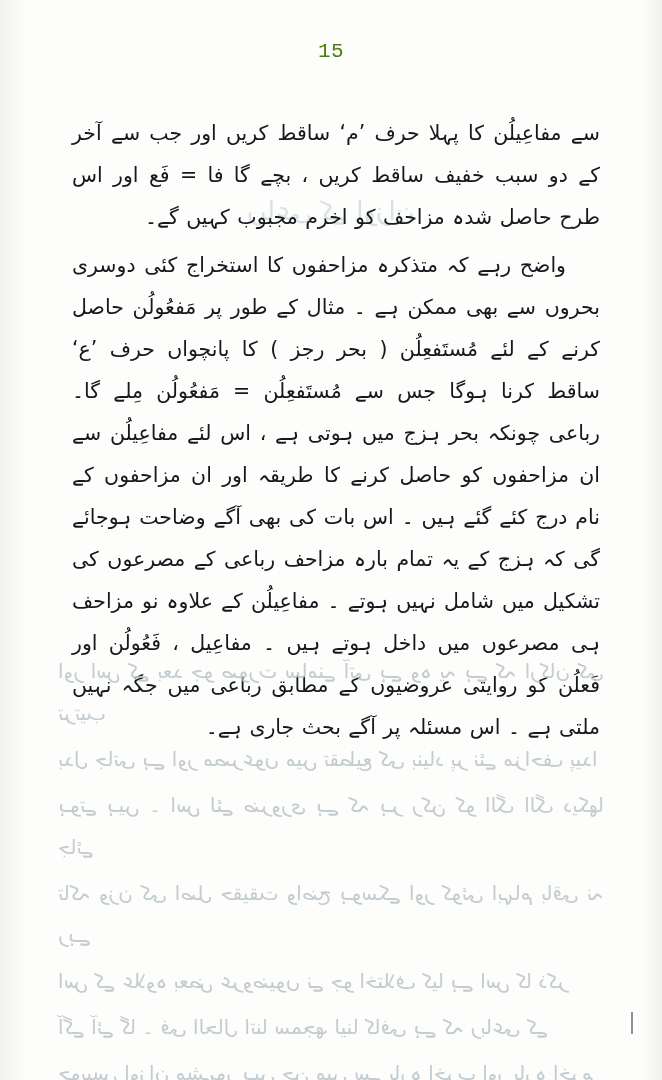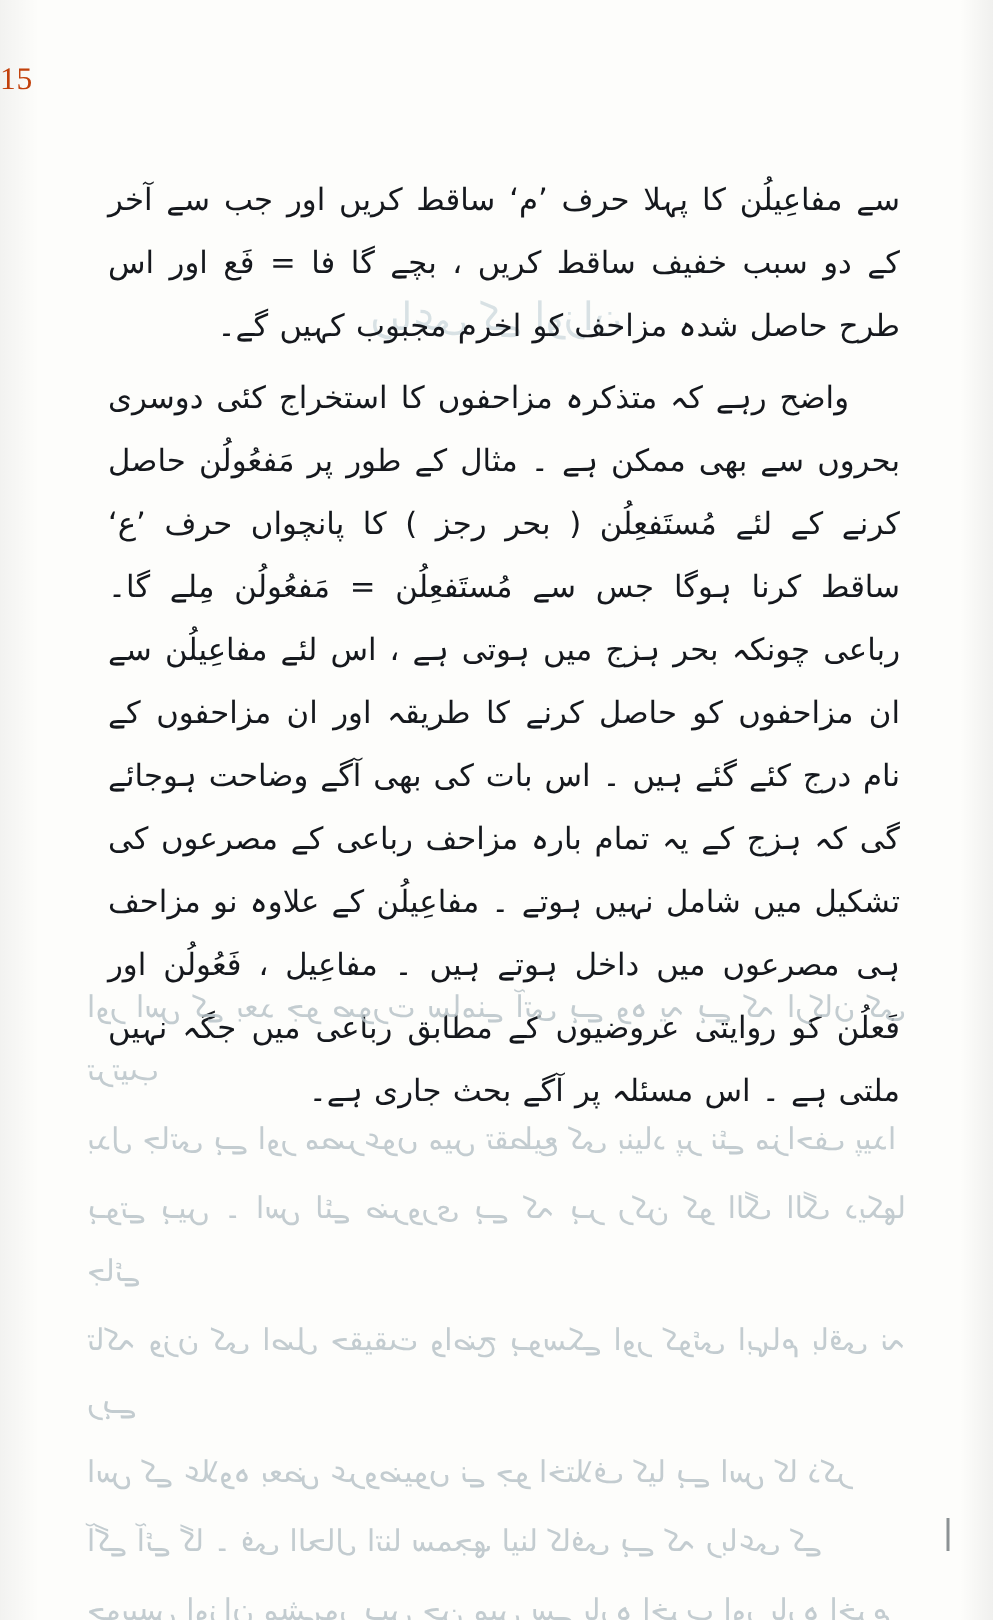--- a/index.html
+++ b/index.html
@@ -39,24 +39,24 @@
     width: 22px;
     background: linear-gradient(to left, rgba(0,0,0,0.05), rgba(0,0,0,0));
     pointer-events: none;
   }
 
   #page-number {
     position: absolute;
     top: 40px;
     left: 0;
     right: 0;
-    text-align: left;
-    font-family: Liberation Serif, serif;
+    text-align: center;
+    font-family: Liberation Mono, monospace;
     font-size: 21px;
-    color: #c2410c;
+    color: #4d7c0f;
     letter-spacing: 0.5px;
   }
 
   
   #body-text {
     position: absolute;
     top: 112px;
     right: 62px;
     left: 47px;
     direction: rtl;

